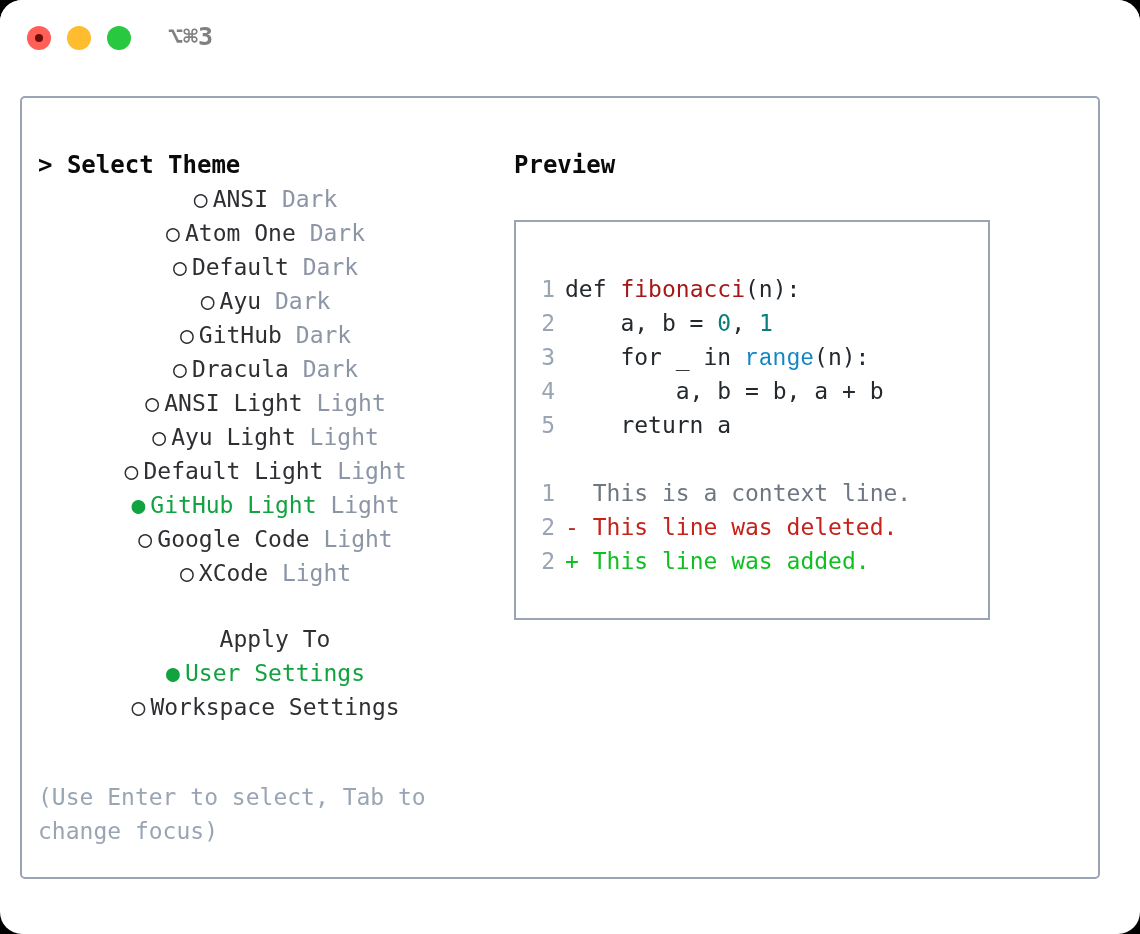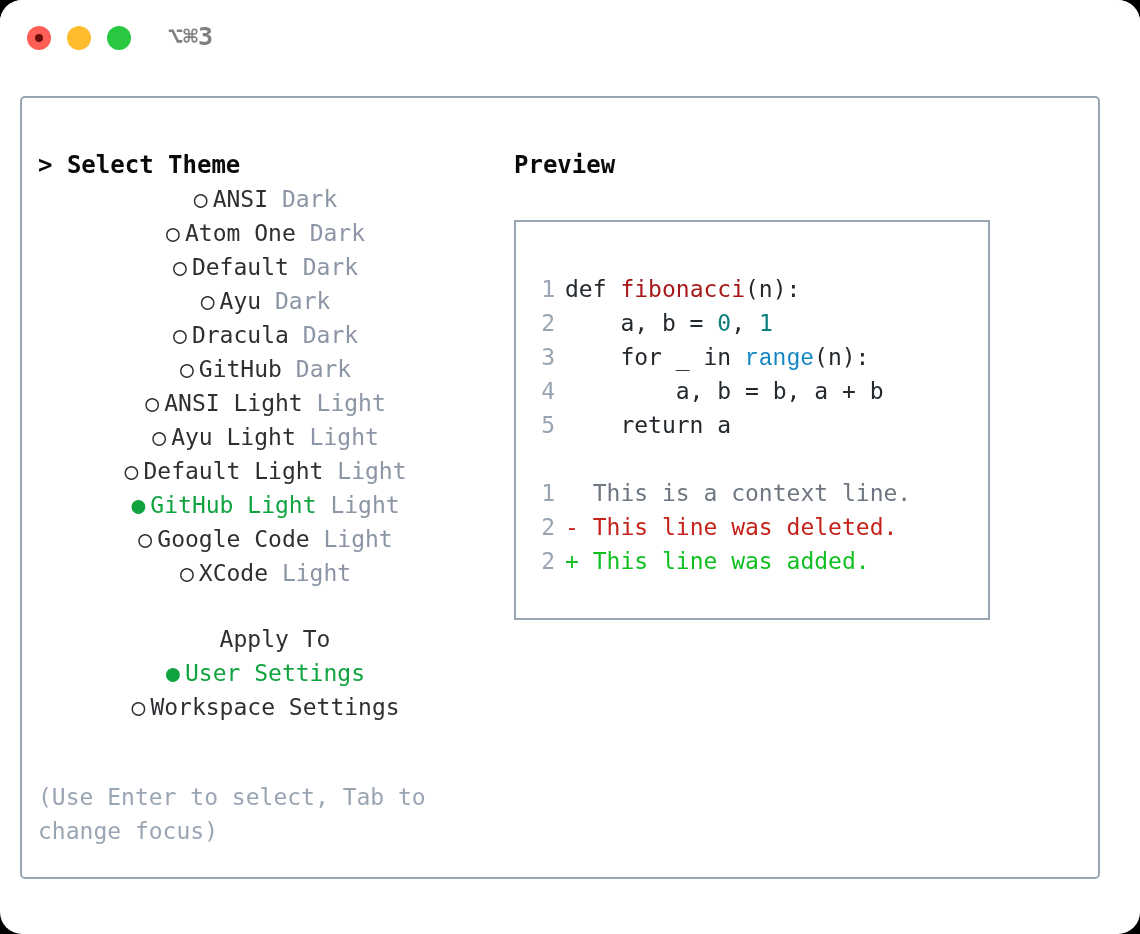--- a/index.html
+++ b/index.html
@@ -183,22 +183,22 @@
 
   <div id="card">
 
     <div id="left-col">
       <div class="section-title">&gt; Select Theme</div>
       <div id="theme-list">
           <div class="opt-row"><span class="bullet">○</span><span class="opt-name">ANSI</span><span> </span><span class="variant">Dark</span></div>
           <div class="opt-row"><span class="bullet">○</span><span class="opt-name">Atom One</span><span> </span><span class="variant">Dark</span></div>
           <div class="opt-row"><span class="bullet">○</span><span class="opt-name">Default</span><span> </span><span class="variant">Dark</span></div>
           <div class="opt-row"><span class="bullet">○</span><span class="opt-name">Ayu</span><span> </span><span class="variant">Dark</span></div>
+          <div class="opt-row"><span class="bullet">○</span><span class="opt-name">GitHub</span><span> </span><span class="variant">Dark</span></div>
           <div class="opt-row"><span class="bullet">○</span><span class="opt-name">Dracula</span><span> </span><span class="variant">Dark</span></div>
-          <div class="opt-row"><span class="bullet">○</span><span class="opt-name">GitHub</span><span> </span><span class="variant">Dark</span></div>
           <div class="opt-row"><span class="bullet">○</span><span class="opt-name">ANSI Light</span><span> </span><span class="variant">Light</span></div>
           <div class="opt-row"><span class="bullet">○</span><span class="opt-name">Ayu Light</span><span> </span><span class="variant">Light</span></div>
           <div class="opt-row"><span class="bullet">○</span><span class="opt-name">Default Light</span><span> </span><span class="variant">Light</span></div>
           <div class="opt-row"><span class="bullet filled">●</span><span class="opt-name selected">GitHub Light</span><span> </span><span class="variant">Light</span></div>
           <div class="opt-row"><span class="bullet">○</span><span class="opt-name">Google Code</span><span> </span><span class="variant">Light</span></div>
           <div class="opt-row"><span class="bullet">○</span><span class="opt-name">XCode</span><span> </span><span class="variant">Light</span></div>
         </div>
 
       <div id="apply-block">
         <div class="opt-row"><span class="bullet blank">○</span><span>Apply To</span></div>

